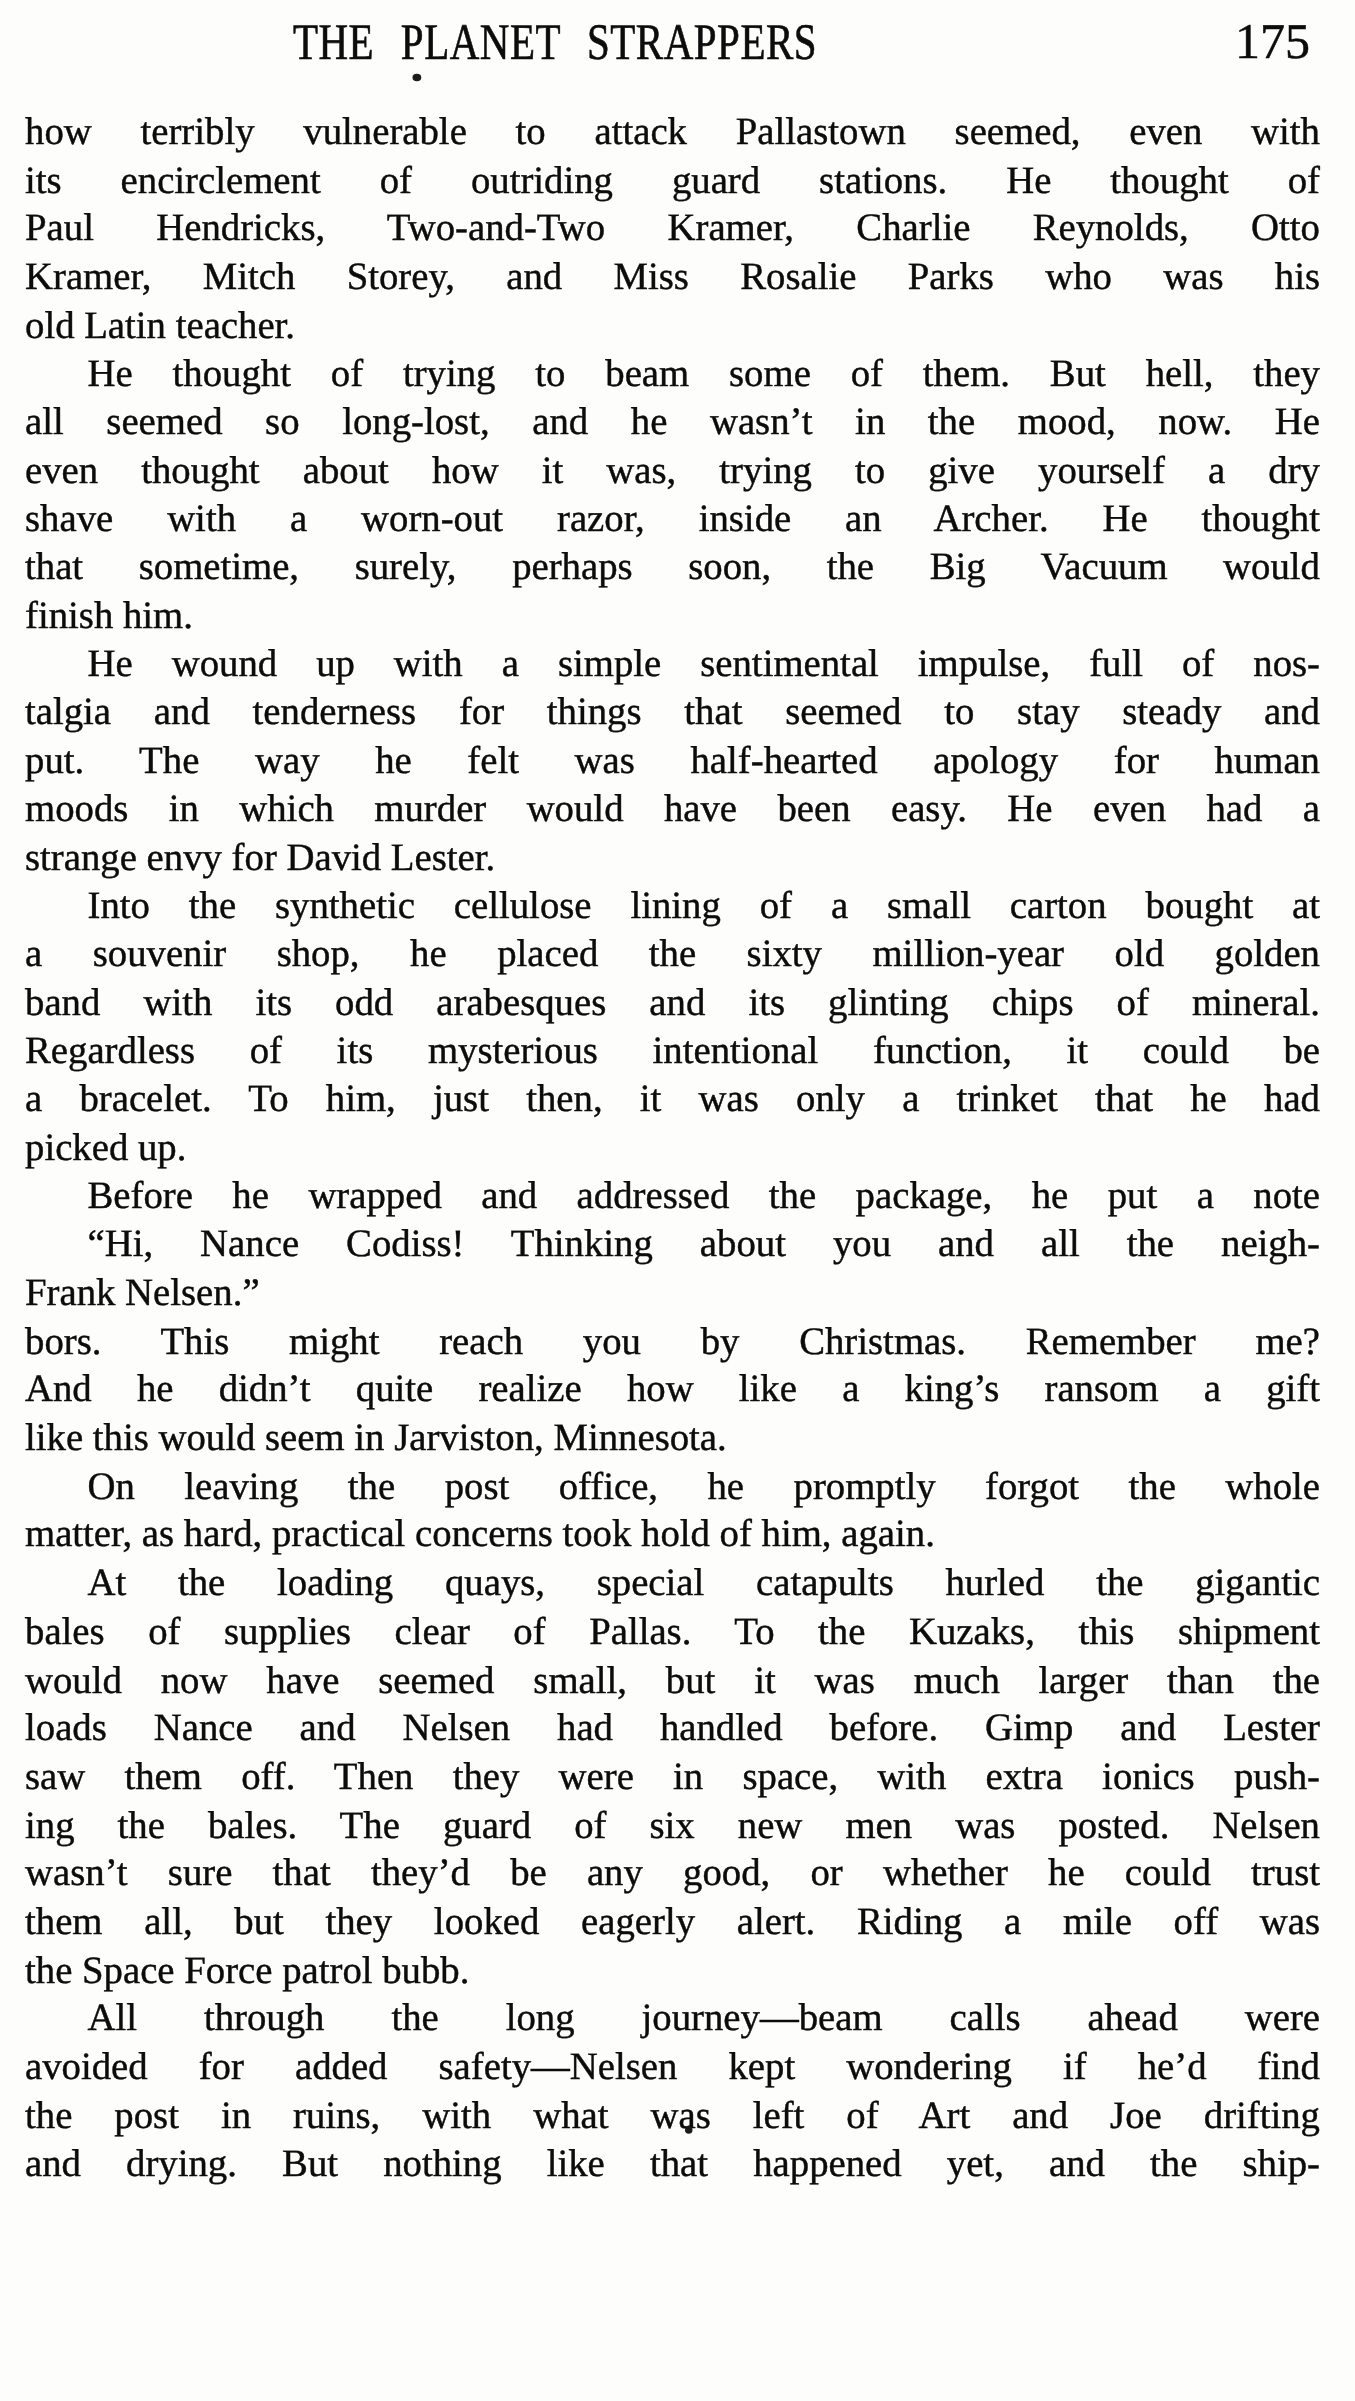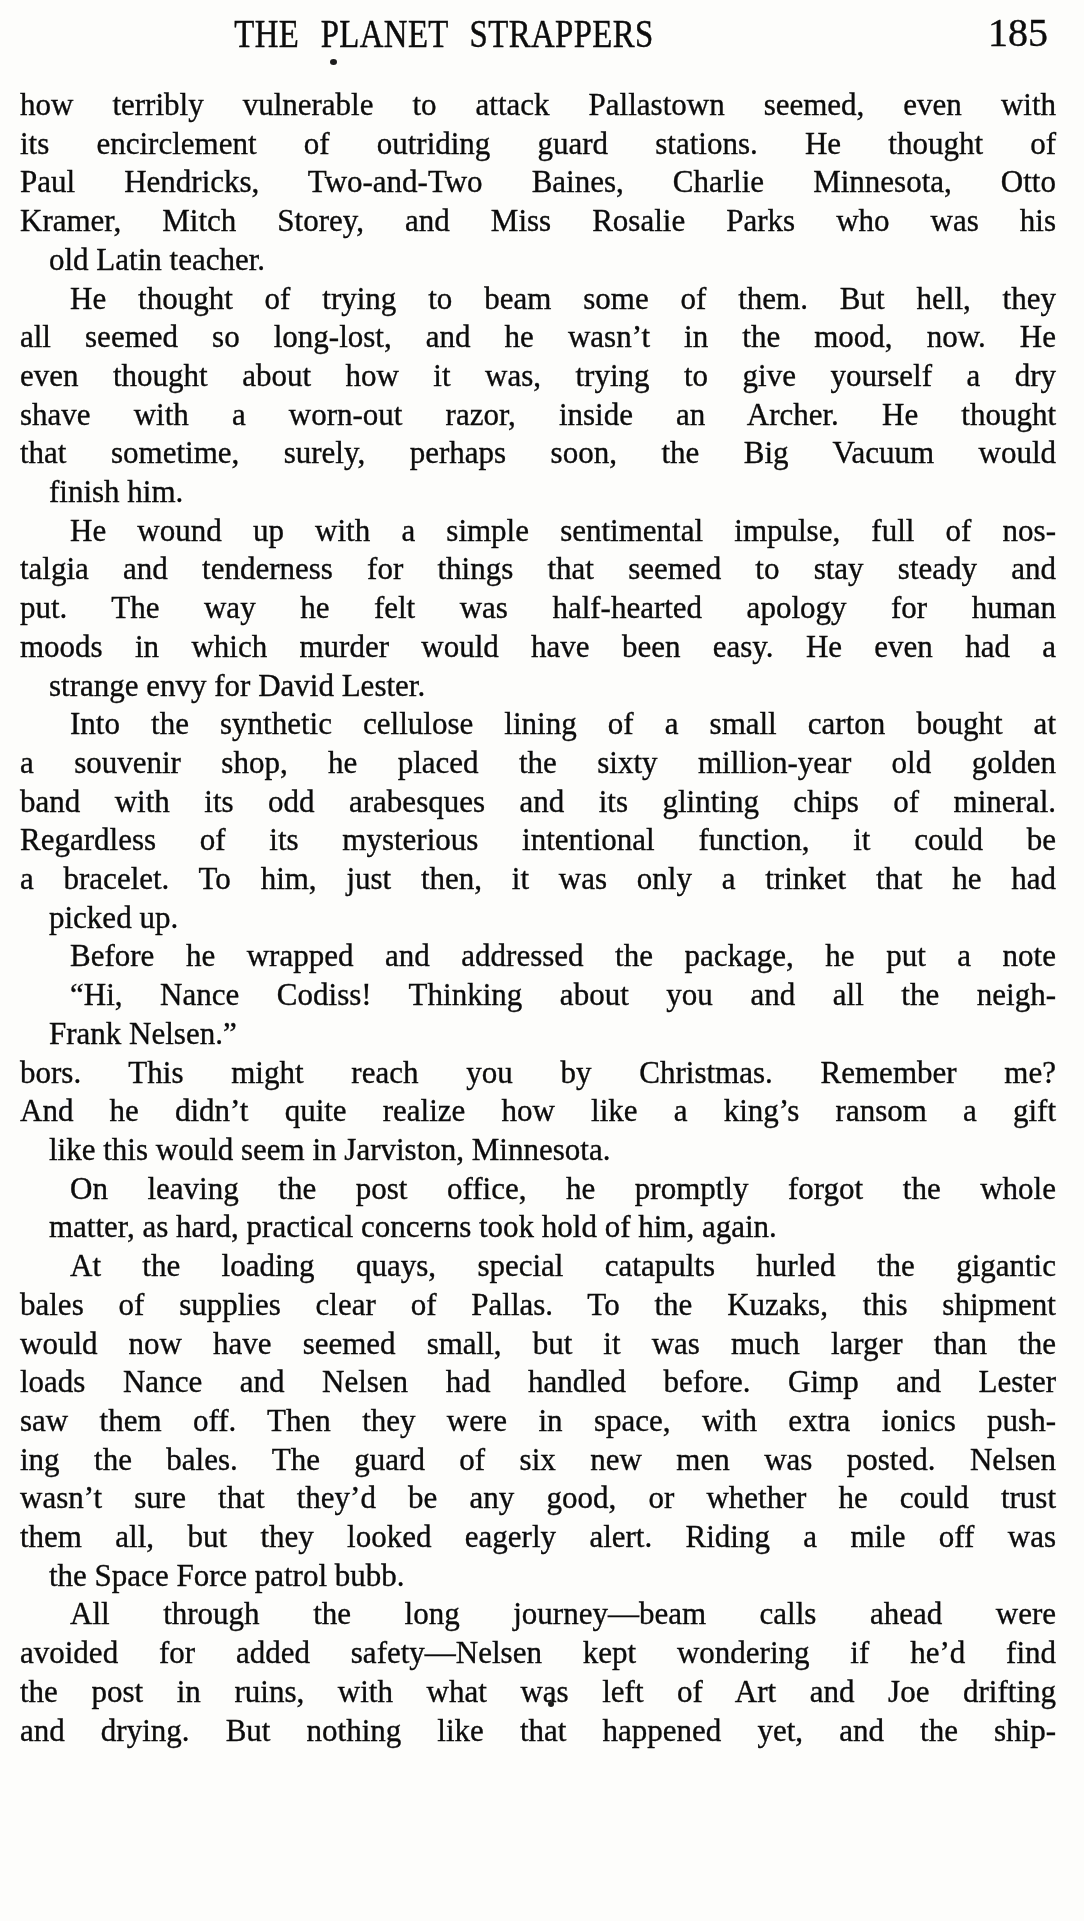--- a/index.html
+++ b/index.html
@@ -62,48 +62,47 @@
     line-height: 38.7px;
     text-align: justify;
     text-align-last: justify;
     text-justify: inter-word;
     -webkit-text-stroke: 0.35px #0c0c0c;
   }
   .line.indent { text-indent: 50px; }
   .line.last {
     text-align: center;
     text-align-last: left;
-    margin-left: 29px;
   }
   
   .speck {
     position: absolute;
     background: #1c1c1c;
     border-radius: 50%;
   }
   .speck-header { left: 330px; top: 59px; width: 7px; height: 6px; }
   .speck-bubb   { left: 548px; top: 1701px; width: 6px; height: 6px; }
 </style>
 </head>
 <body>
 
 <div class="page">
 
   <header class="page-header">
     <div class="running-title">THE PLANET STRAPPERS</div>
-    <div class="page-number">185</div>
+    <div class="page-number">175</div>
   </header>
 
   <div class="speck speck-header"></div>
 
   <main class="page-body">
       <div class="paragraph">
         <div class="line">how terribly vulnerable to attack Pallastown seemed, even with</div>
         <div class="line">its encirclement of outriding guard stations. He thought of</div>
-        <div class="line">Paul Hendricks, Two-and-Two Baines, Charlie Minnesota, Otto</div>
+        <div class="line">Paul Hendricks, Two-and-Two Kramer, Charlie Reynolds, Otto</div>
         <div class="line">Kramer, Mitch Storey, and Miss Rosalie Parks who was his</div>
         <div class="line last">old Latin teacher.</div>
       </div>
       <div class="paragraph">
         <div class="line indent">He thought of trying to beam some of them. But hell, they</div>
         <div class="line">all seemed so long-lost, and he wasn’t in the mood, now. He</div>
         <div class="line">even thought about how it was, trying to give yourself a dry</div>
         <div class="line">shave with a worn-out razor, inside an Archer. He thought</div>
         <div class="line">that sometime, surely, perhaps soon, the Big Vacuum would</div>
         <div class="line last">finish him.</div>

